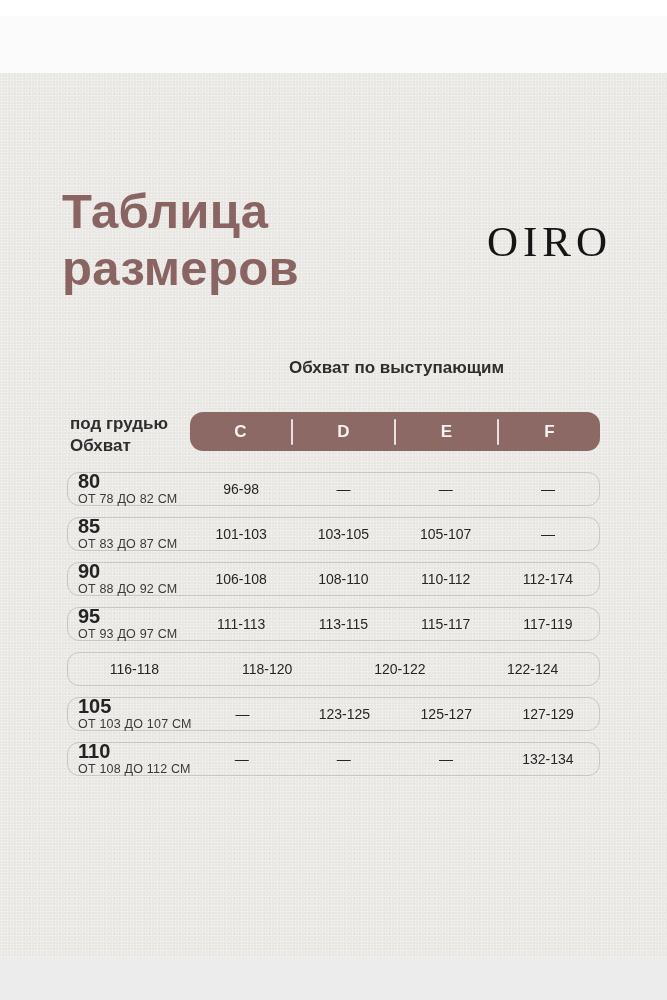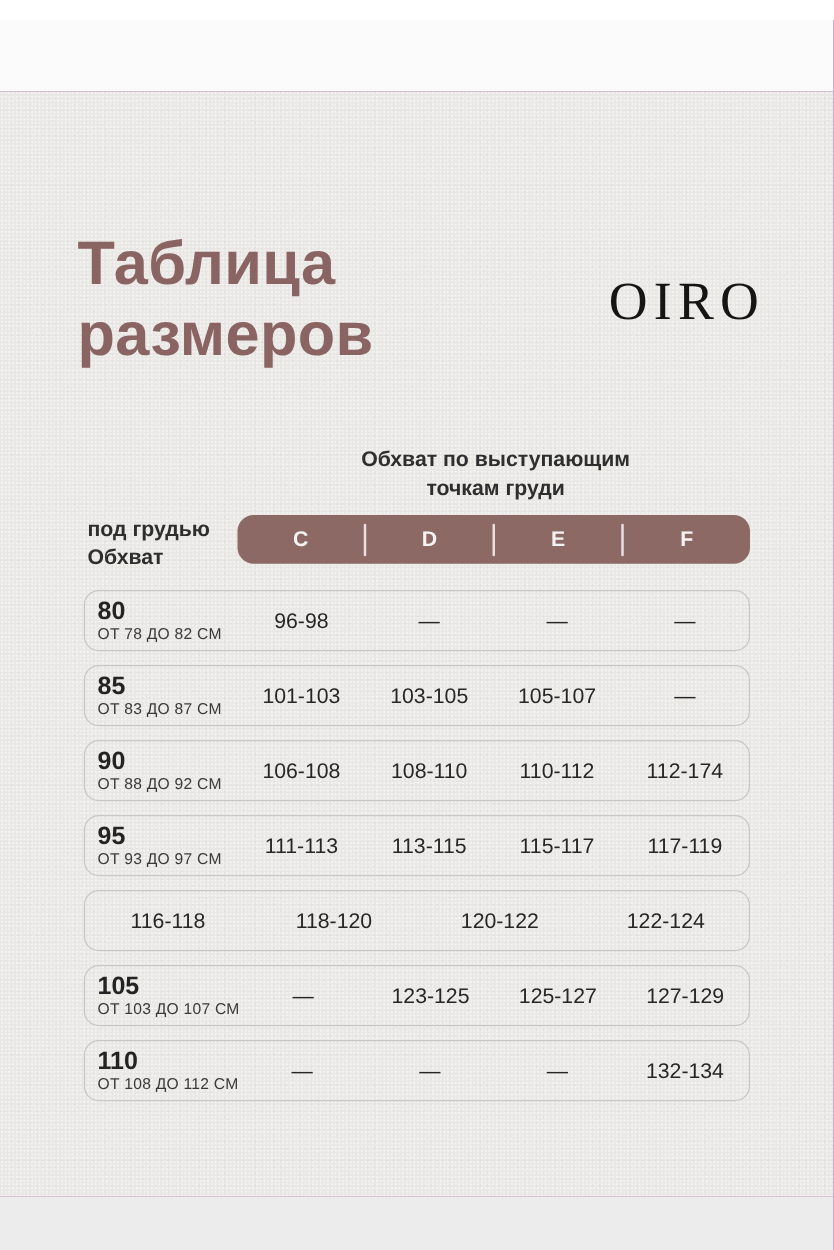--- a/index.html
+++ b/index.html
@@ -79,21 +79,21 @@
   .cup-divider {
     width: 2px; height: 26px; flex: 0 0 auto;
     background: rgba(255,255,255,0.8);
     border-radius: 1px;
   }
 
   .rows {
     position: absolute; left: 67px; top: 399px; width: 533px;
   }
   .row {
-    height: 49px;
+    height: 34px;
     margin-bottom: 11px;
     border: 1px solid #c8c7c4;
     border-radius: 12px;
     display: flex; align-items: center;
   }
   .row-label {
     flex: 0 0 122px;
     padding-left: 10px;
   }
   .row-size {
@@ -102,21 +102,21 @@
   }
   .row-range {
     font-size: 12.5px; line-height: 15px;
     letter-spacing: 0.2px;
     color: #3a3a3a;
     white-space: nowrap;
   }
   .row-cell {
     flex: 1 1 0;
     text-align: center;
-    font-size: 17px;
+    font-size: 14px;
     color: #262626;
   }
 </style>
 </head>
 <body>
 
 <div class="page" style="--accent: #8a6363; --bar: #8c6965; --paper: #e9e8e5; --band-top: #fbfbfb; --band-bottom: #ececec;">
   <div class="band-top"></div>
   <div class="band-bottom"></div>
 
@@ -124,21 +124,20 @@
 
     <div class="title">
       <div>Таблица</div>
       <div>размеров</div>
     </div>
 
     <div class="brand">OIRO</div>
 
     <div class="col-group-header">
       <div>Обхват по выступающим</div>
-      <div>точкам груди</div>
     </div>
 
     <div class="row-group-header">
       <div>под грудью</div>
       <div>Обхват</div>
     </div>
 
     <div class="cup-bar">
       <div class="cup-cell">C</div>
       <div class="cup-divider"></div>

